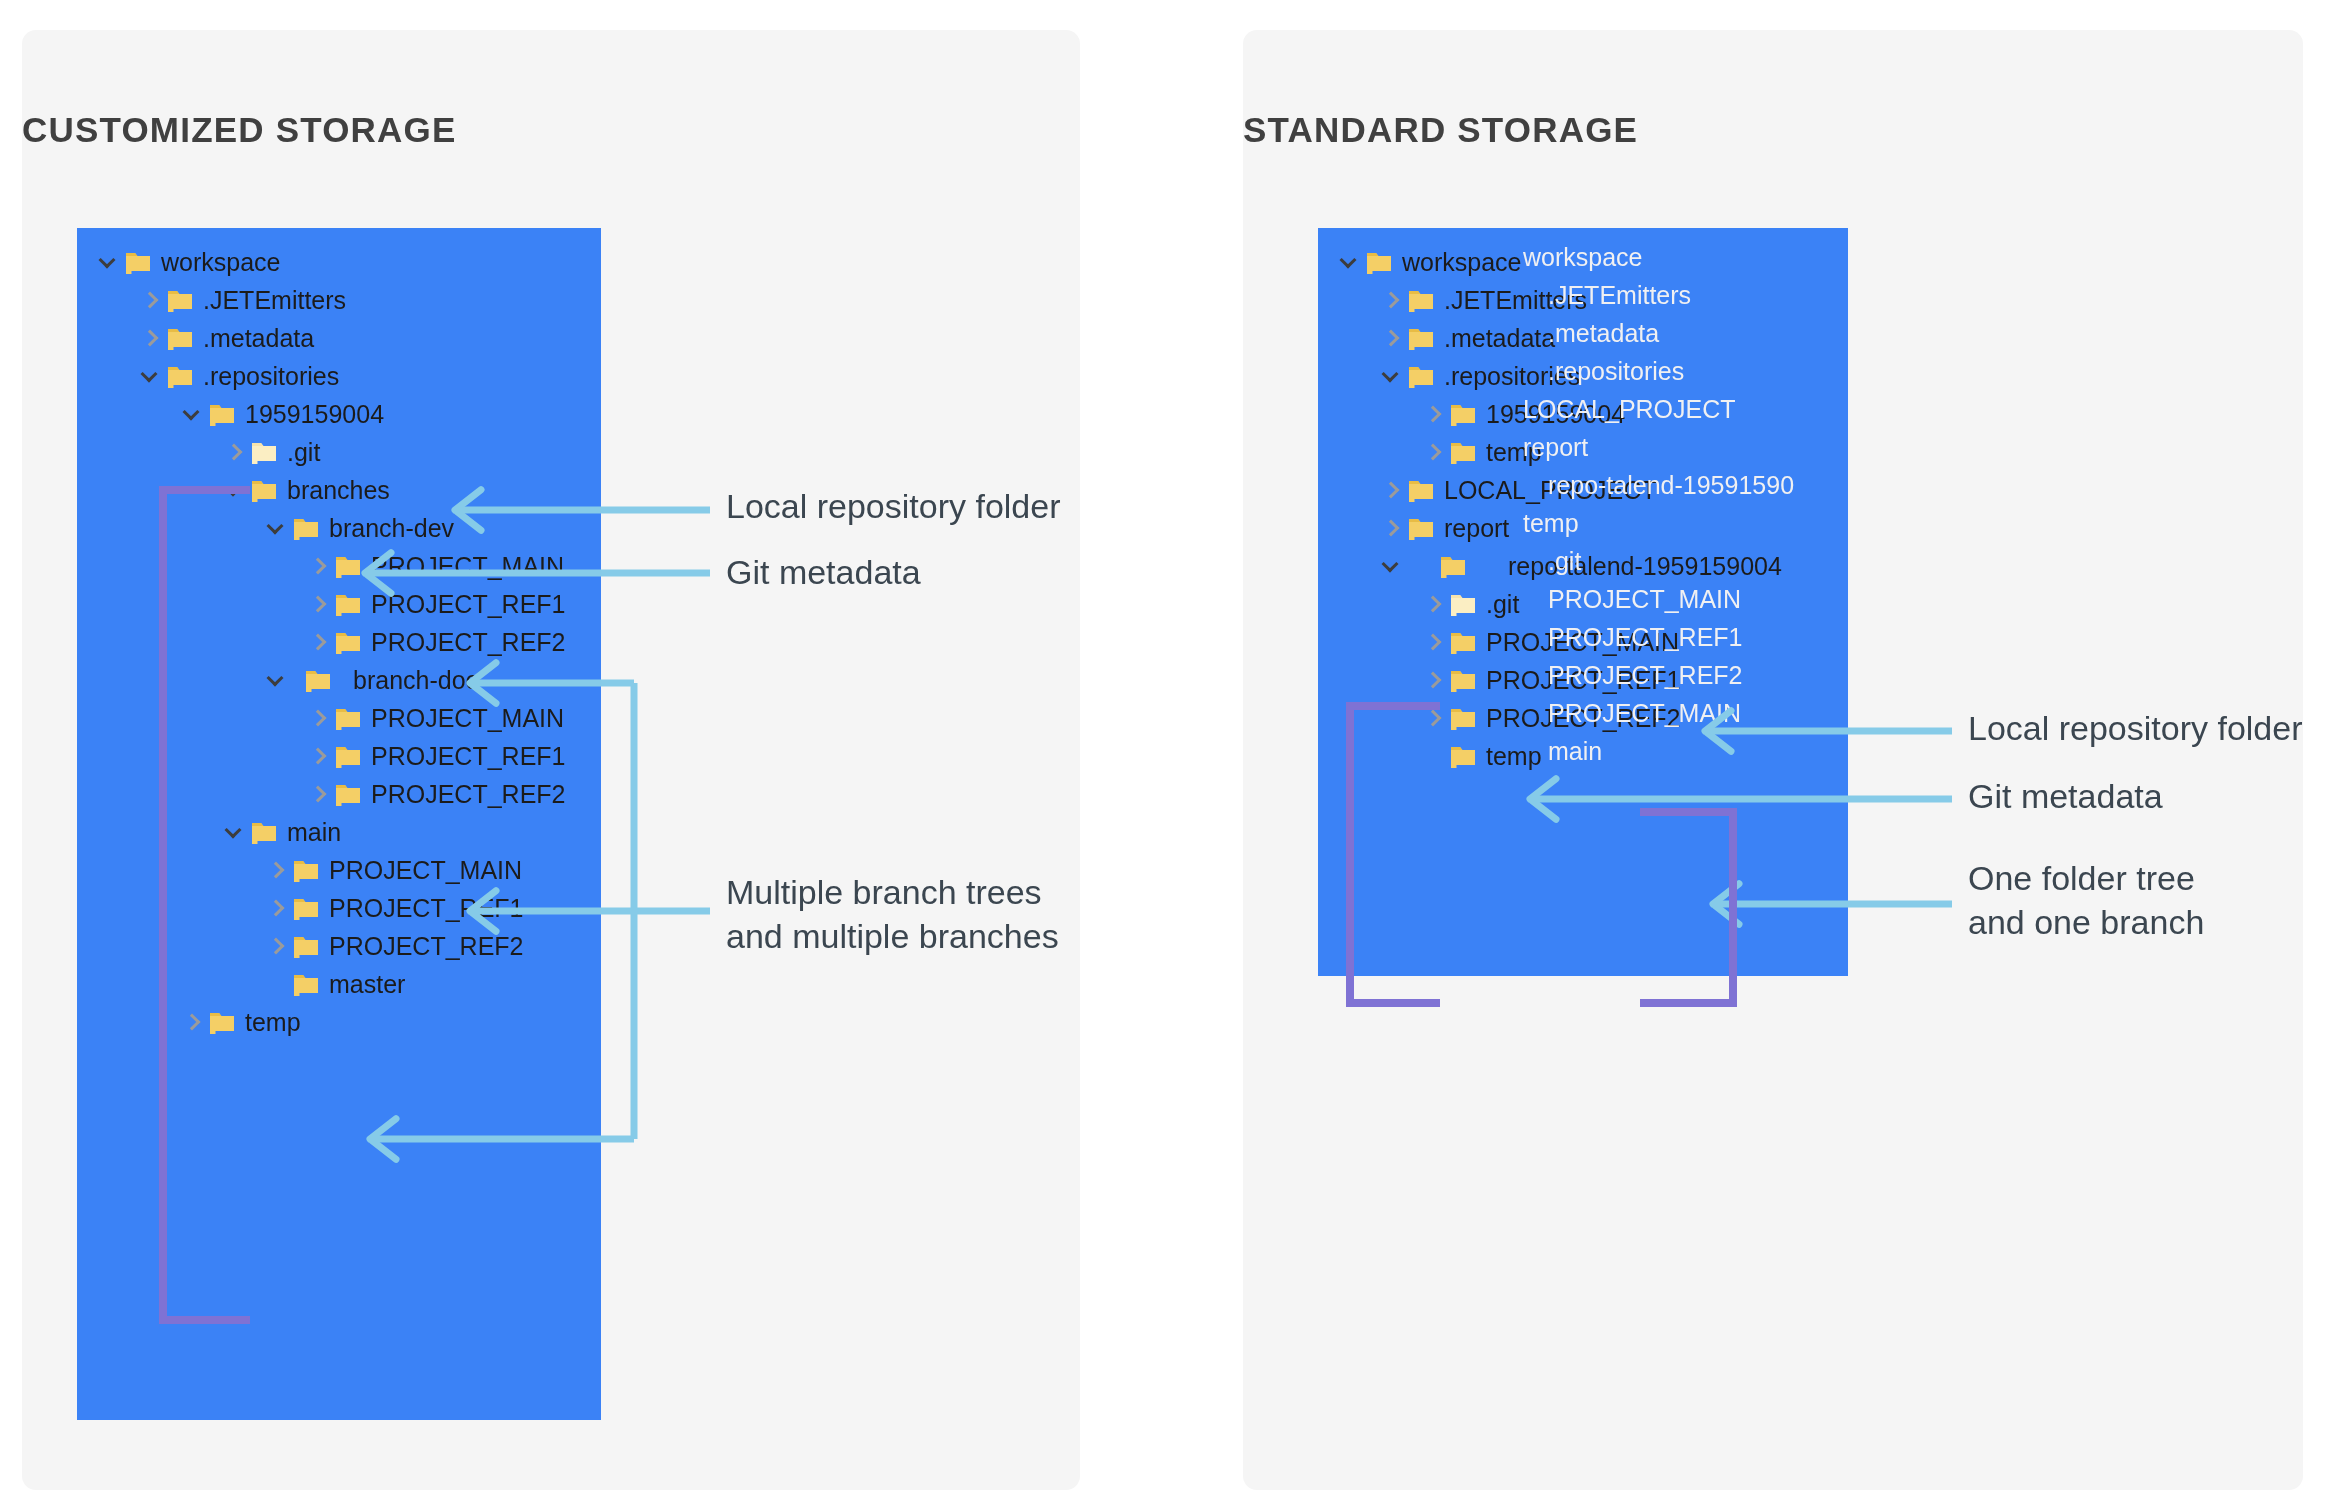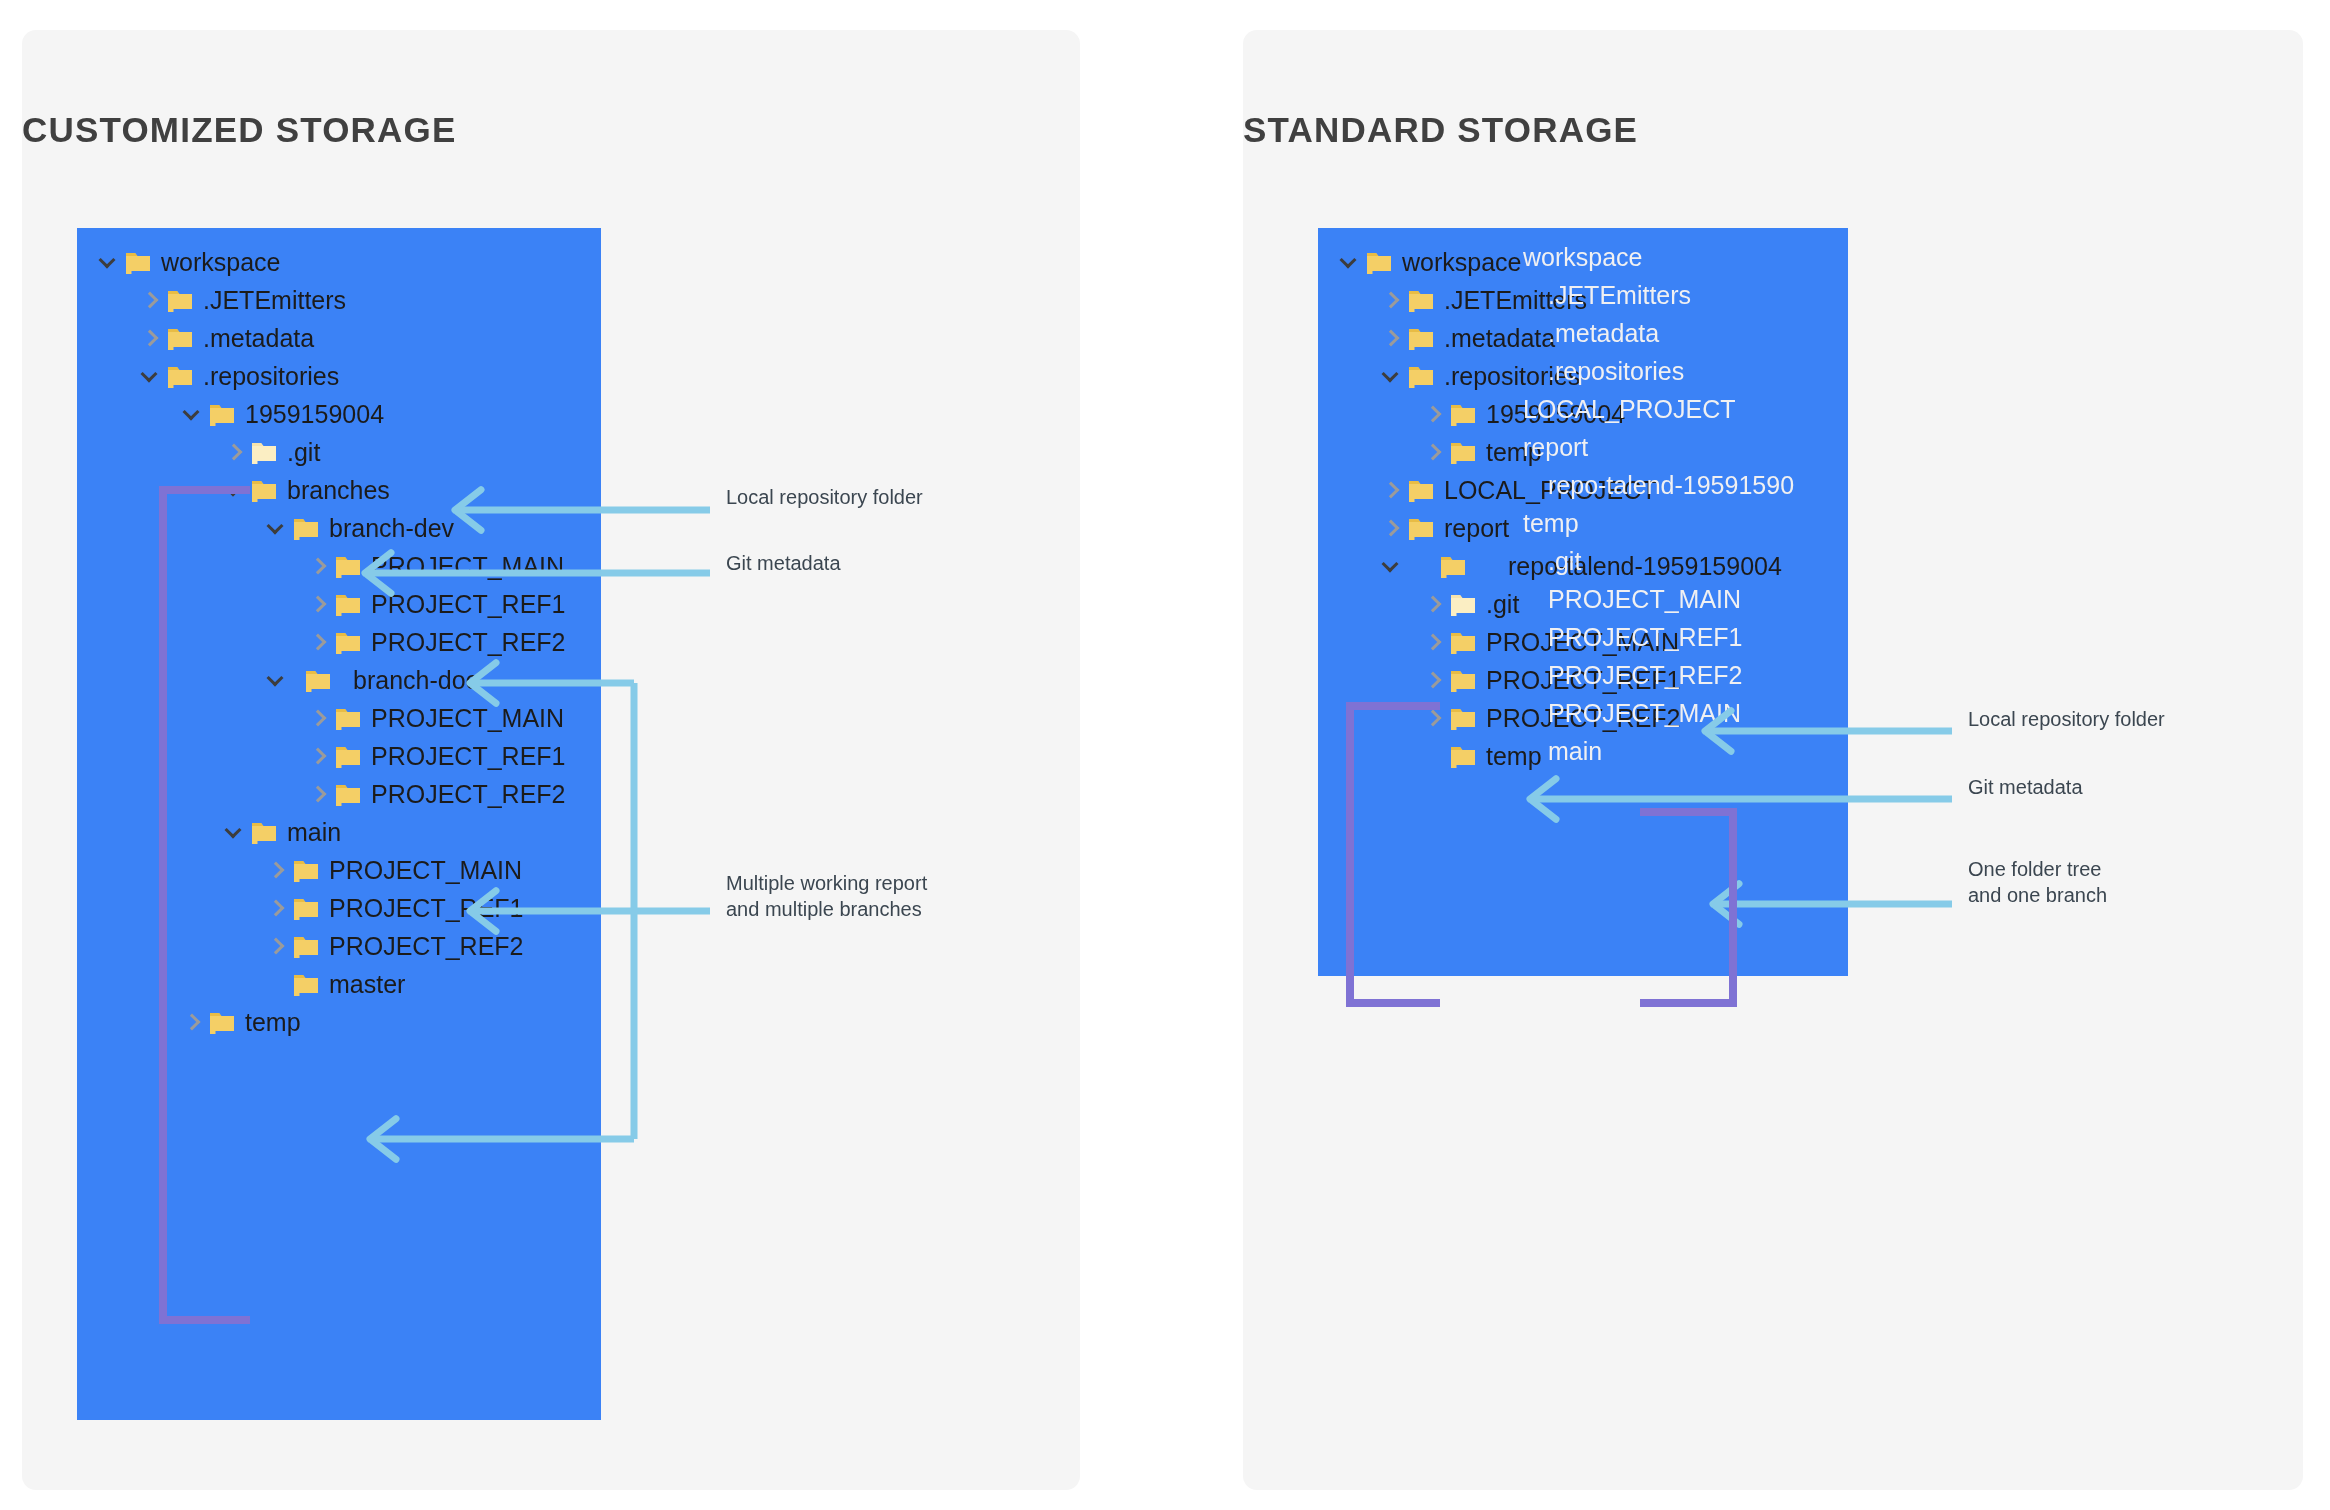--- a/index.html
+++ b/index.html
@@ -89,21 +89,21 @@
     position:absolute;
     font-size:25px;
     color:#f0f0f2;
     white-space:nowrap;
     pointer-events:none;
   }
 
   
   .anno{
     position:absolute;
-    font-size:20px;
+    font-size:34px;
     color:#3b4650;
     line-height:1.28;
     white-space:pre-line;
   }
 
   svg.overlay{
     position:absolute;left:0;top:0;
     width:2330px;height:1510px;
     pointer-events:none;
   }
@@ -519,21 +519,21 @@
       <div class="ghost" style="left: 230px; top: 319px;">.git</div>
       <div class="ghost" style="left: 230px; top: 357px;">PROJECT_MAIN</div>
       <div class="ghost" style="left: 230px; top: 395px;">PROJECT_REF1</div>
       <div class="ghost" style="left: 230px; top: 433px;">PROJECT_REF2</div>
       <div class="ghost" style="left: 230px; top: 471px;">PROJECT_MAIN</div>
       <div class="ghost" style="left: 230px; top: 509px;">main</div>
     </div>
 
   <div class="anno" style="left:726px;top:485px;">Local repository folder</div>
   <div class="anno" style="left:726px;top:551px;">Git metadata</div>
-  <div class="anno" style="left:726px;top:871px;">Multiple working report
+  <div class="anno" style="left:726px;top:871px;">Multiple branch trees
 and multiple branches</div>
 
   <div class="anno" style="left:1968px;top:707px;">Local repository folder</div>
   <div class="anno" style="left:1968px;top:775px;">Git metadata</div>
   <div class="anno" style="left:1968px;top:857px;">One folder tree
 and one branch</div>
 
   <svg class="overlay" id="overlay" viewBox="0 0 2330 1510">
       <path d="M 455 510 L 481 489.72 M 455 510 L 481 530.28" stroke="#86cbe8" stroke-width="7" fill="none" stroke-linecap="round"></path>
       <line x1="455" y1="510" x2="710" y2="510" stroke="#86cbe8" stroke-width="7" stroke-linecap="butt"></line>

